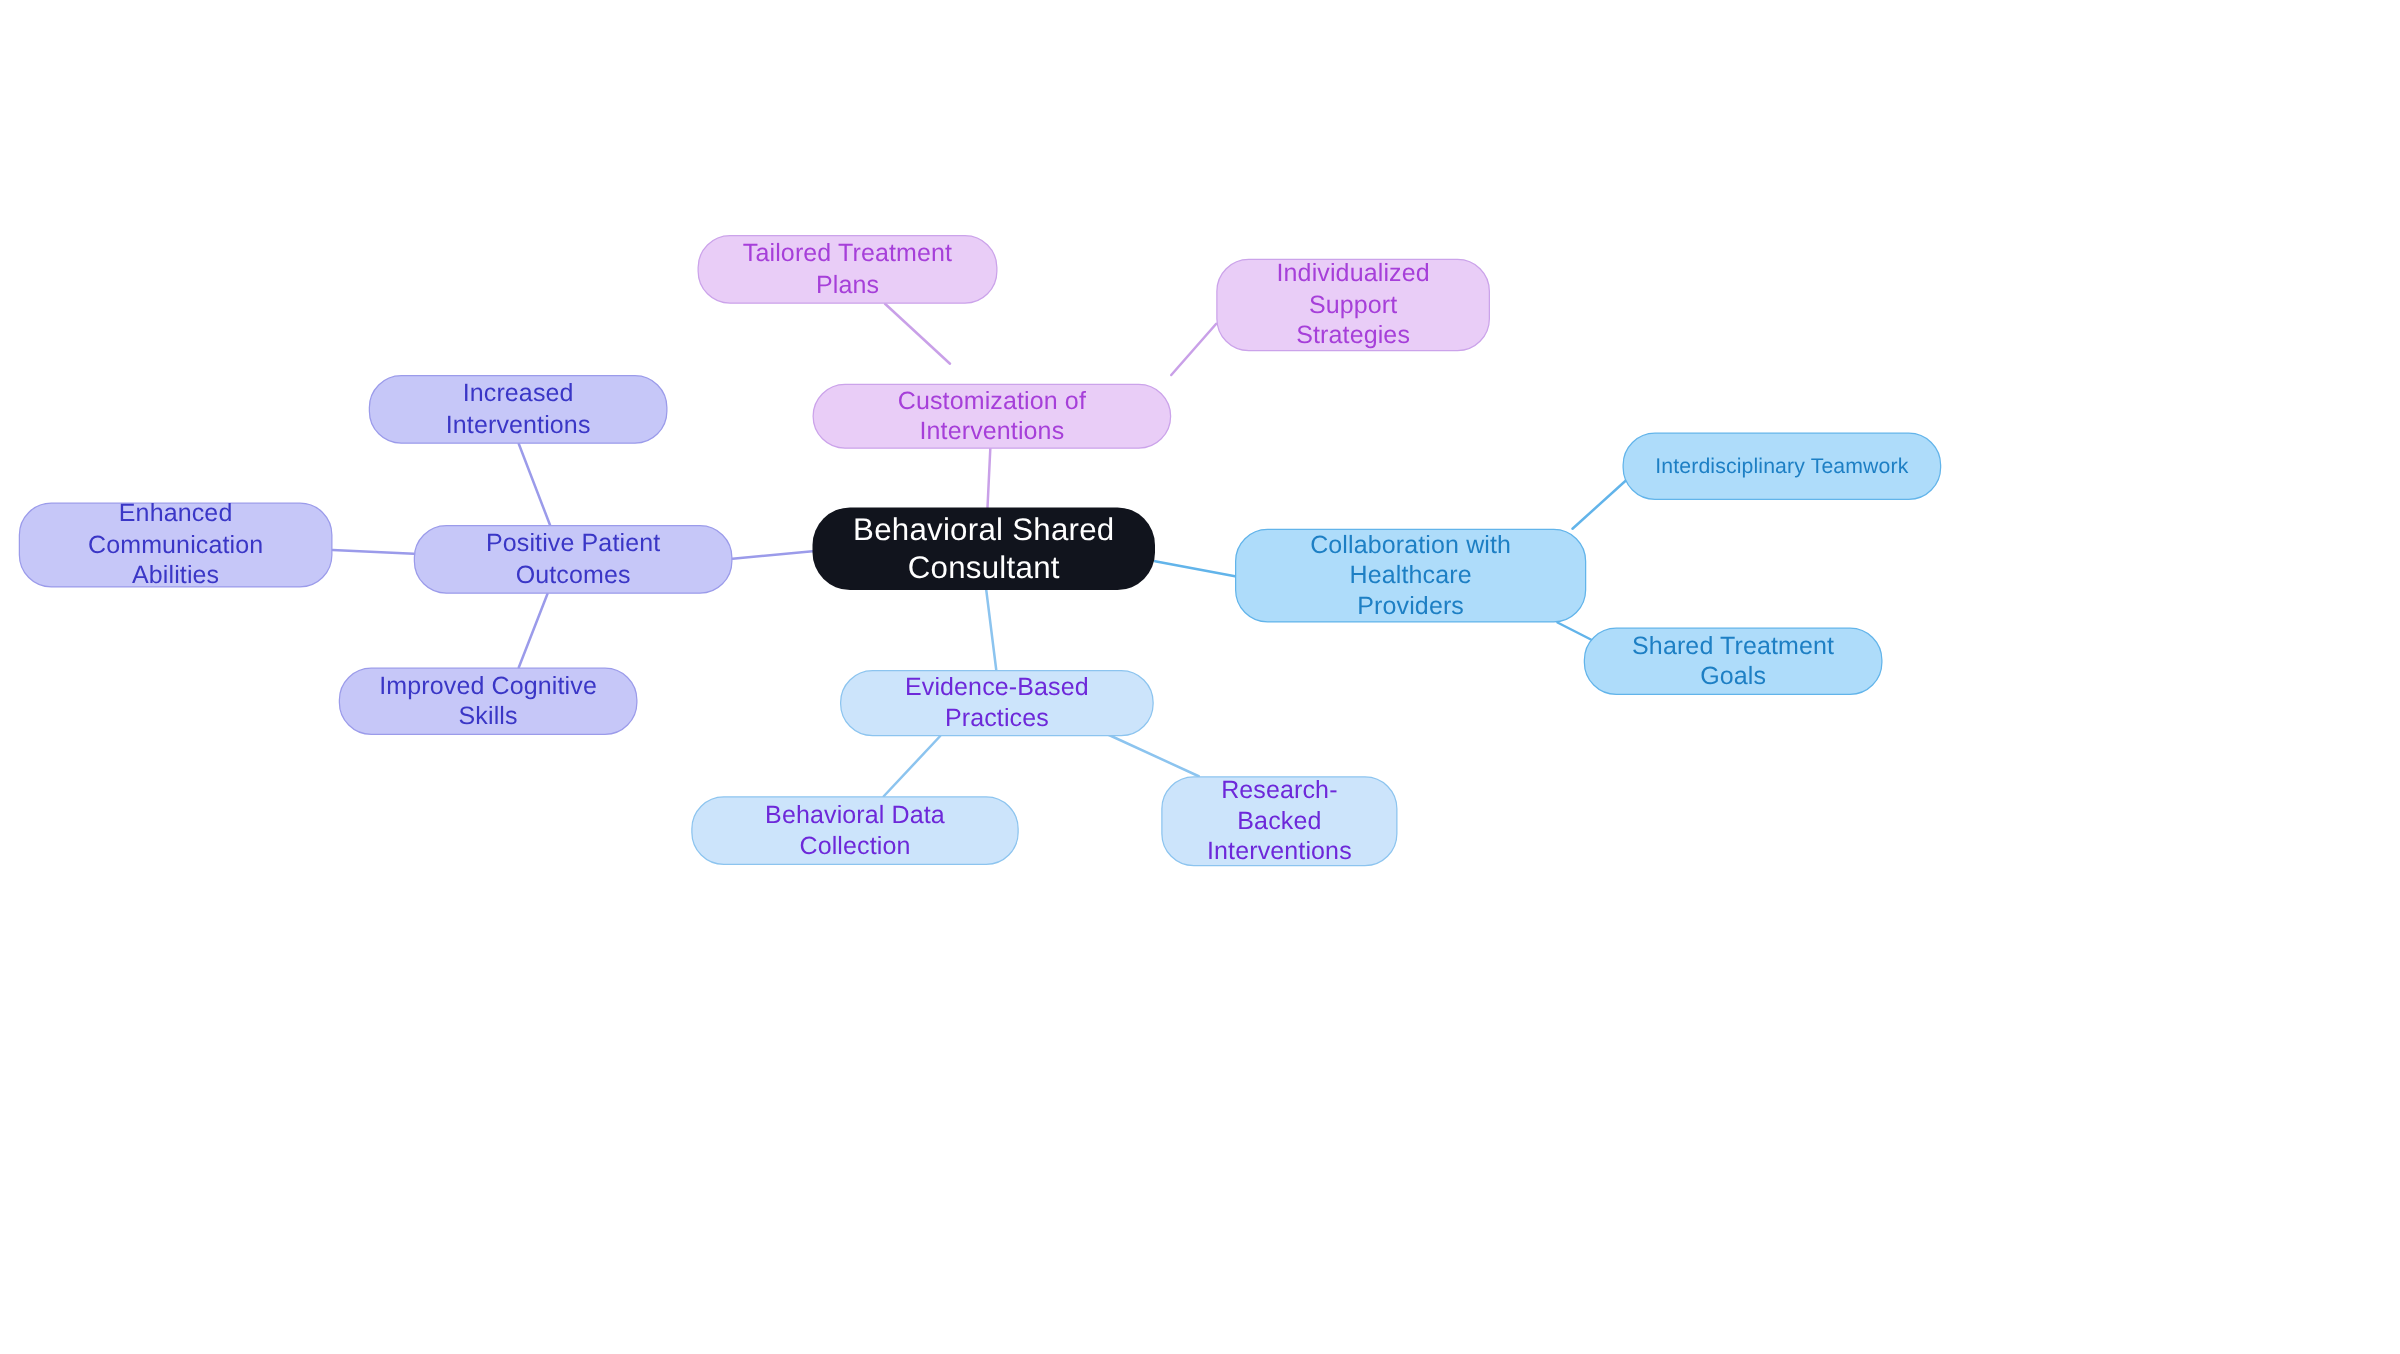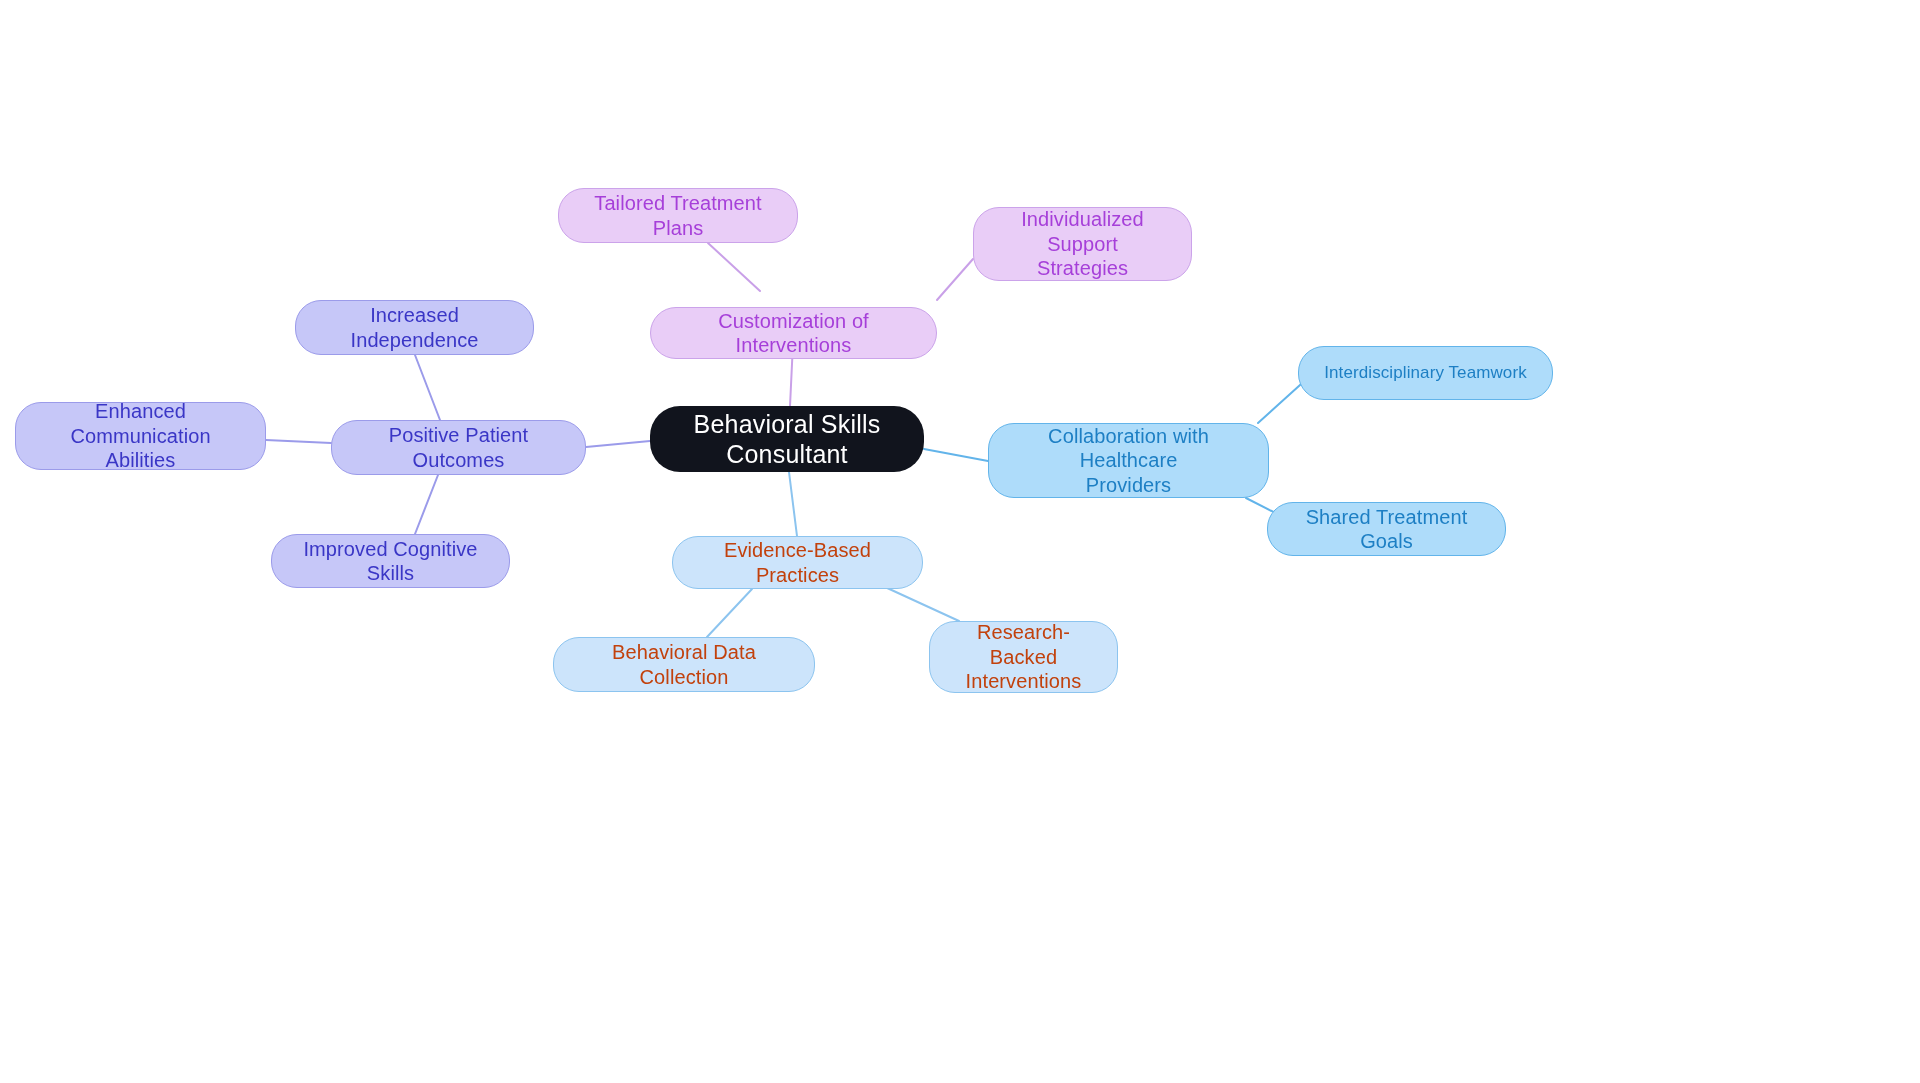--- a/index.html
+++ b/index.html
@@ -60,21 +60,21 @@
     color: #3a36c6;
   }
   .node.blue {
     background: #aedcfa;
     border-color: #62b4ea;
     color: #1d7fc4;
   }
   .node.lightblue {
     background: #cce4fb;
     border-color: #8cc4ef;
-    color: #c2410c;
+    color: #6d28d9;
   }
   .node .label {
     display: block;
     width: 100%;
   }
 </style>
 </head>
 <body>
 
 <div id="canvas">
@@ -87,27 +87,27 @@
       <line x1="331" y1="443" x2="266" y2="440" stroke="#9b9bea" stroke-width="2" stroke-linecap="round"></line>
       <line x1="438" y1="475" x2="415" y2="534" stroke="#9b9bea" stroke-width="2" stroke-linecap="round"></line>
       <line x1="924" y1="449" x2="988" y2="461" stroke="#62b4ea" stroke-width="2" stroke-linecap="round"></line>
       <line x1="1258" y1="423" x2="1310" y2="376" stroke="#62b4ea" stroke-width="2" stroke-linecap="round"></line>
       <line x1="1246" y1="498" x2="1297" y2="524" stroke="#62b4ea" stroke-width="2" stroke-linecap="round"></line>
       <line x1="789" y1="472" x2="797" y2="536" stroke="#8cc4ef" stroke-width="2" stroke-linecap="round"></line>
       <line x1="752" y1="589" x2="707" y2="637" stroke="#8cc4ef" stroke-width="2" stroke-linecap="round"></line>
       <line x1="885" y1="587" x2="959" y2="621" stroke="#8cc4ef" stroke-width="2" stroke-linecap="round"></line>
     </svg>
   <div id="node-layer">
-      <div class="node root" style="left: 650px; top: 406px; width: 274px; height: 66px; font-size: 25px;"><span class="label">Behavioral Skills Consultant</span></div>
+      <div class="node root" style="left: 650px; top: 406px; width: 274px; height: 66px; font-size: 25px;"><span class="label">Behavioral Shared Consultant</span></div>
       <div class="node purple" style="left: 650px; top: 307px; width: 287px; height: 52px; font-size: 20px;"><span class="label">Customization of Interventions</span></div>
       <div class="node purple" style="left: 558px; top: 188px; width: 240px; height: 55px; font-size: 20px;"><span class="label">Tailored Treatment Plans</span></div>
       <div class="node purple" style="left: 973px; top: 207px; width: 219px; height: 74px; font-size: 20px;"><span class="label">Individualized Support
 Strategies</span></div>
       <div class="node periwinkle" style="left: 331px; top: 420px; width: 255px; height: 55px; font-size: 20px;"><span class="label">Positive Patient Outcomes</span></div>
-      <div class="node periwinkle" style="left: 295px; top: 300px; width: 239px; height: 55px; font-size: 20px;"><span class="label">Increased Independence</span></div>
+      <div class="node periwinkle" style="left: 295px; top: 300px; width: 239px; height: 55px; font-size: 20px;"><span class="label">Increased Interventions</span></div>
       <div class="node periwinkle" style="left: 15px; top: 402px; width: 251px; height: 68px; font-size: 20px;"><span class="label">Enhanced Communication
 Abilities</span></div>
       <div class="node periwinkle" style="left: 271px; top: 534px; width: 239px; height: 54px; font-size: 20px;"><span class="label">Improved Cognitive Skills</span></div>
       <div class="node blue" style="left: 988px; top: 423px; width: 281px; height: 75px; font-size: 20px;"><span class="label">Collaboration with Healthcare
 Providers</span></div>
       <div class="node blue" style="left: 1298px; top: 346px; width: 255px; height: 54px; font-size: 17px;"><span class="label">Interdisciplinary Teamwork</span></div>
       <div class="node blue" style="left: 1267px; top: 502px; width: 239px; height: 54px; font-size: 20px; text-align: center;"><span class="label">Shared Treatment Goals</span></div>
       <div class="node lightblue" style="left: 672px; top: 536px; width: 251px; height: 53px; font-size: 20px;"><span class="label">Evidence-Based Practices</span></div>
       <div class="node lightblue" style="left: 553px; top: 637px; width: 262px; height: 55px; font-size: 20px;"><span class="label">Behavioral Data Collection</span></div>
       <div class="node lightblue" style="left: 929px; top: 621px; width: 189px; height: 72px; font-size: 20px;"><span class="label">Research-Backed

